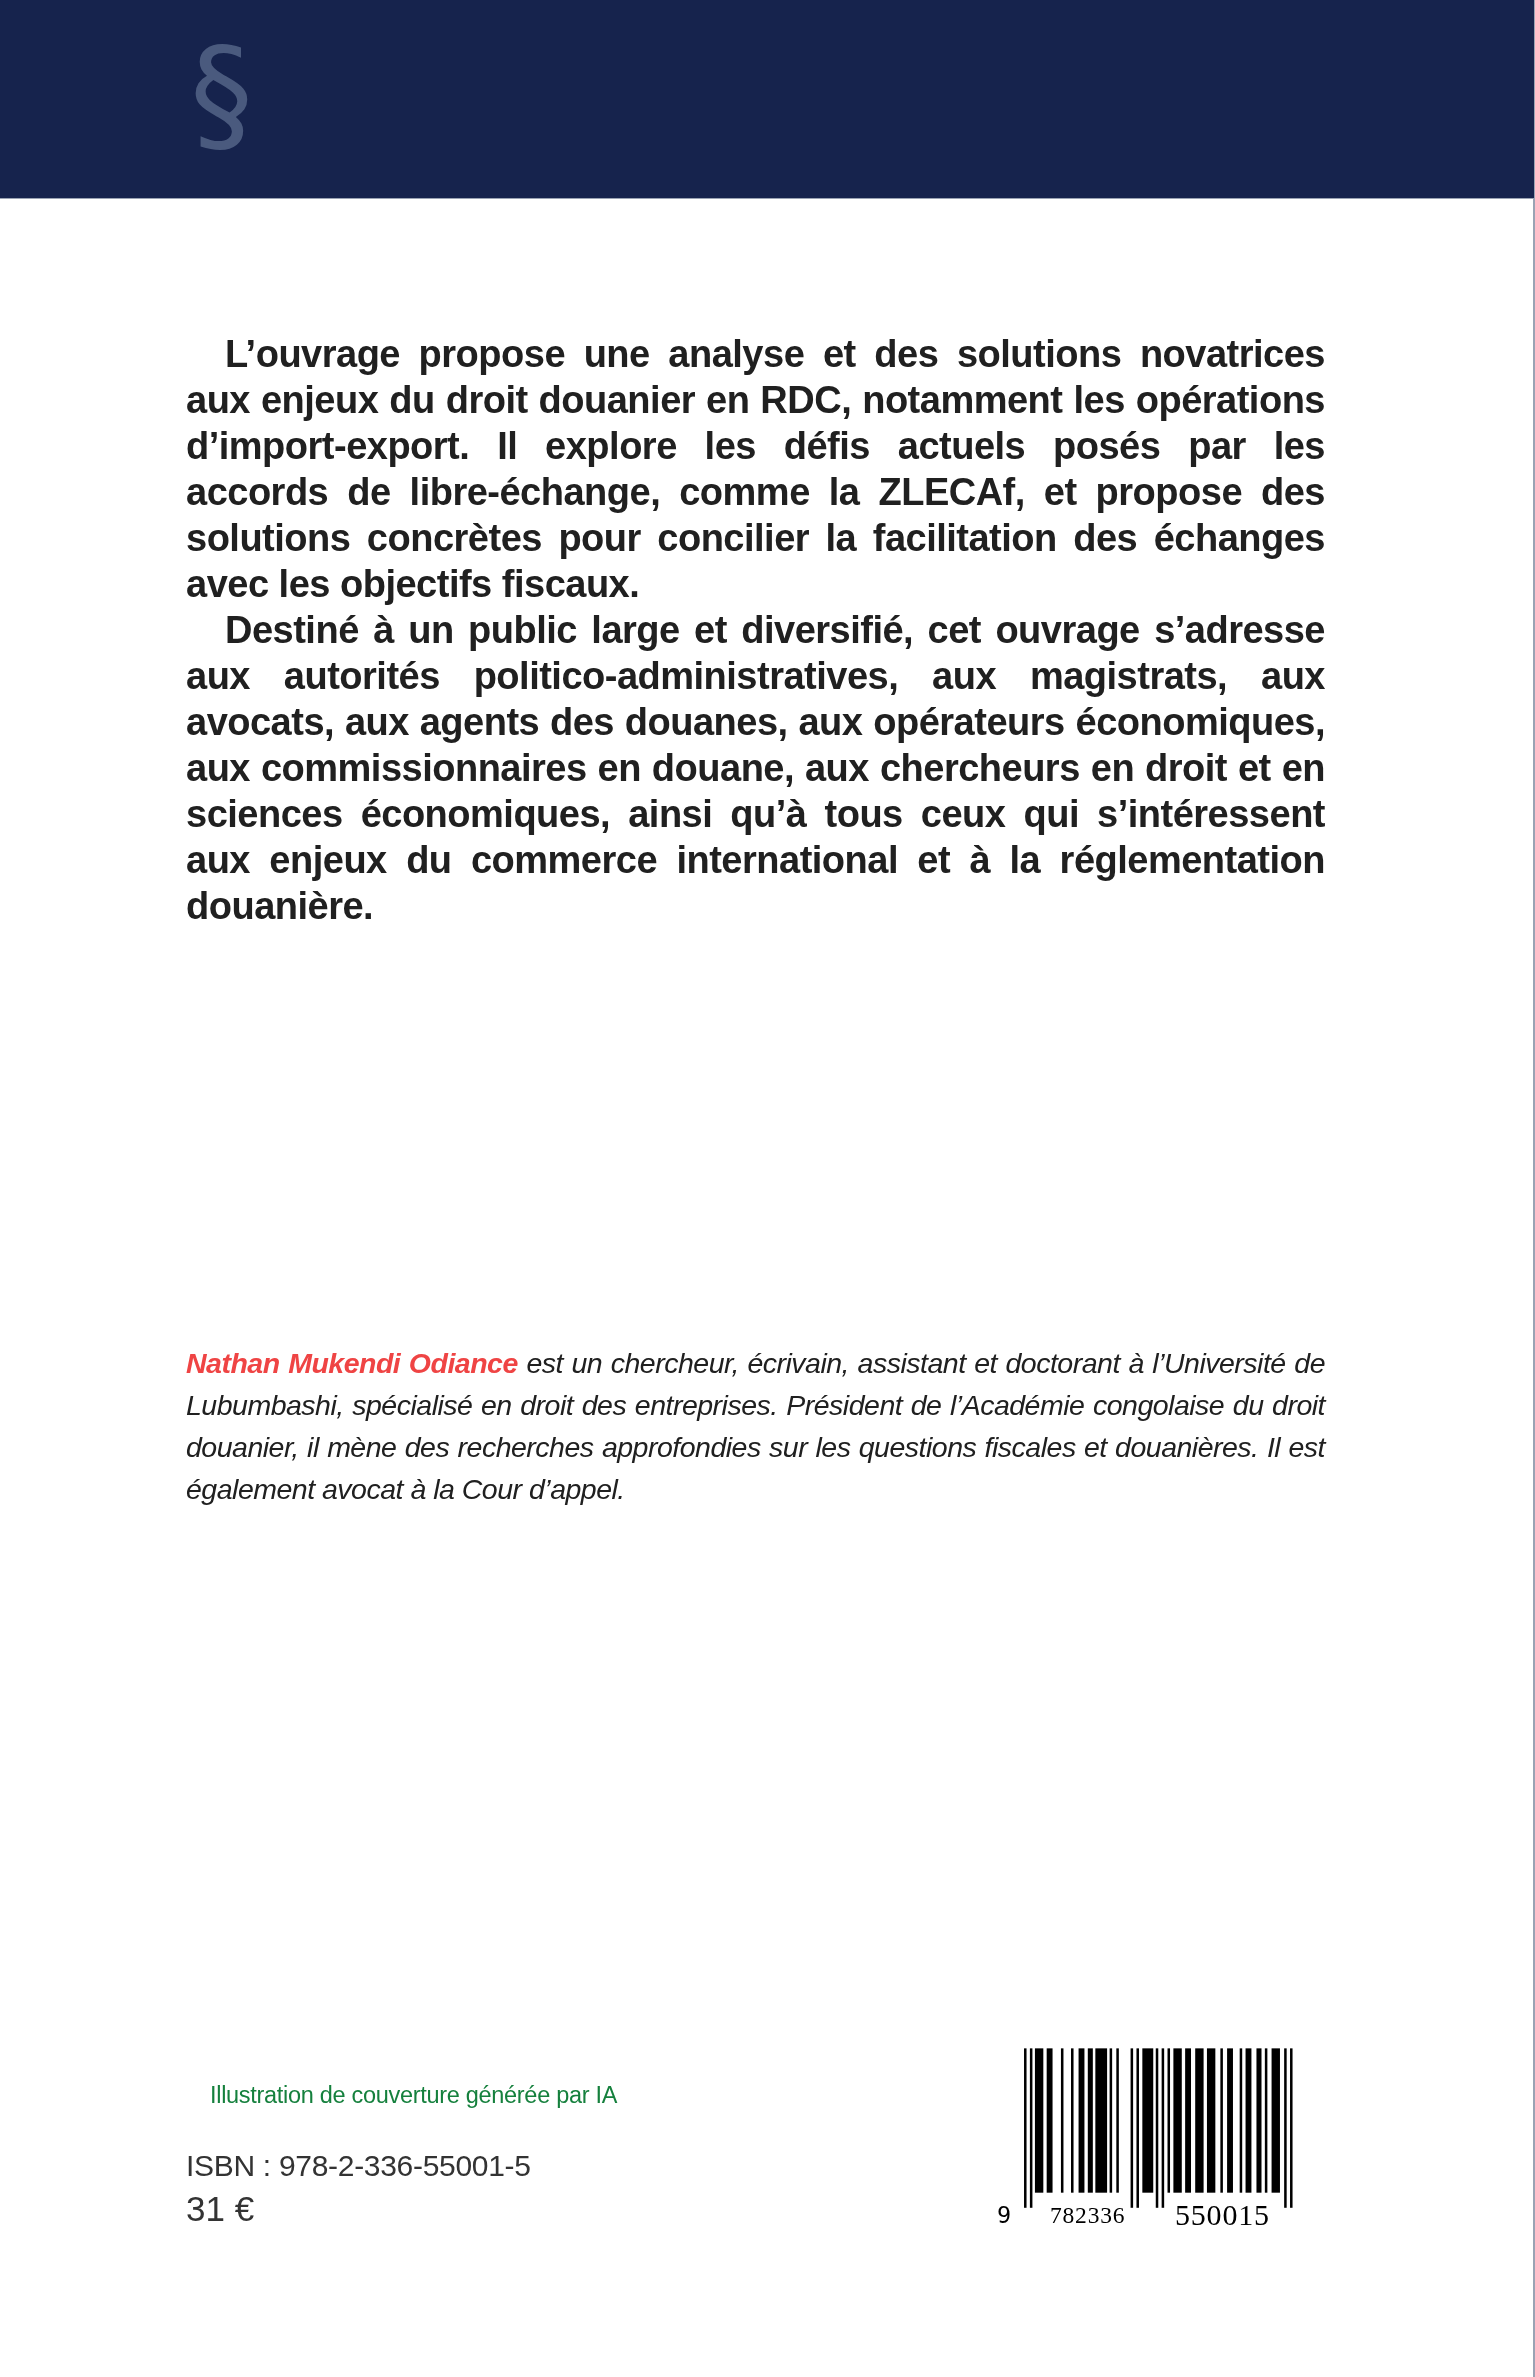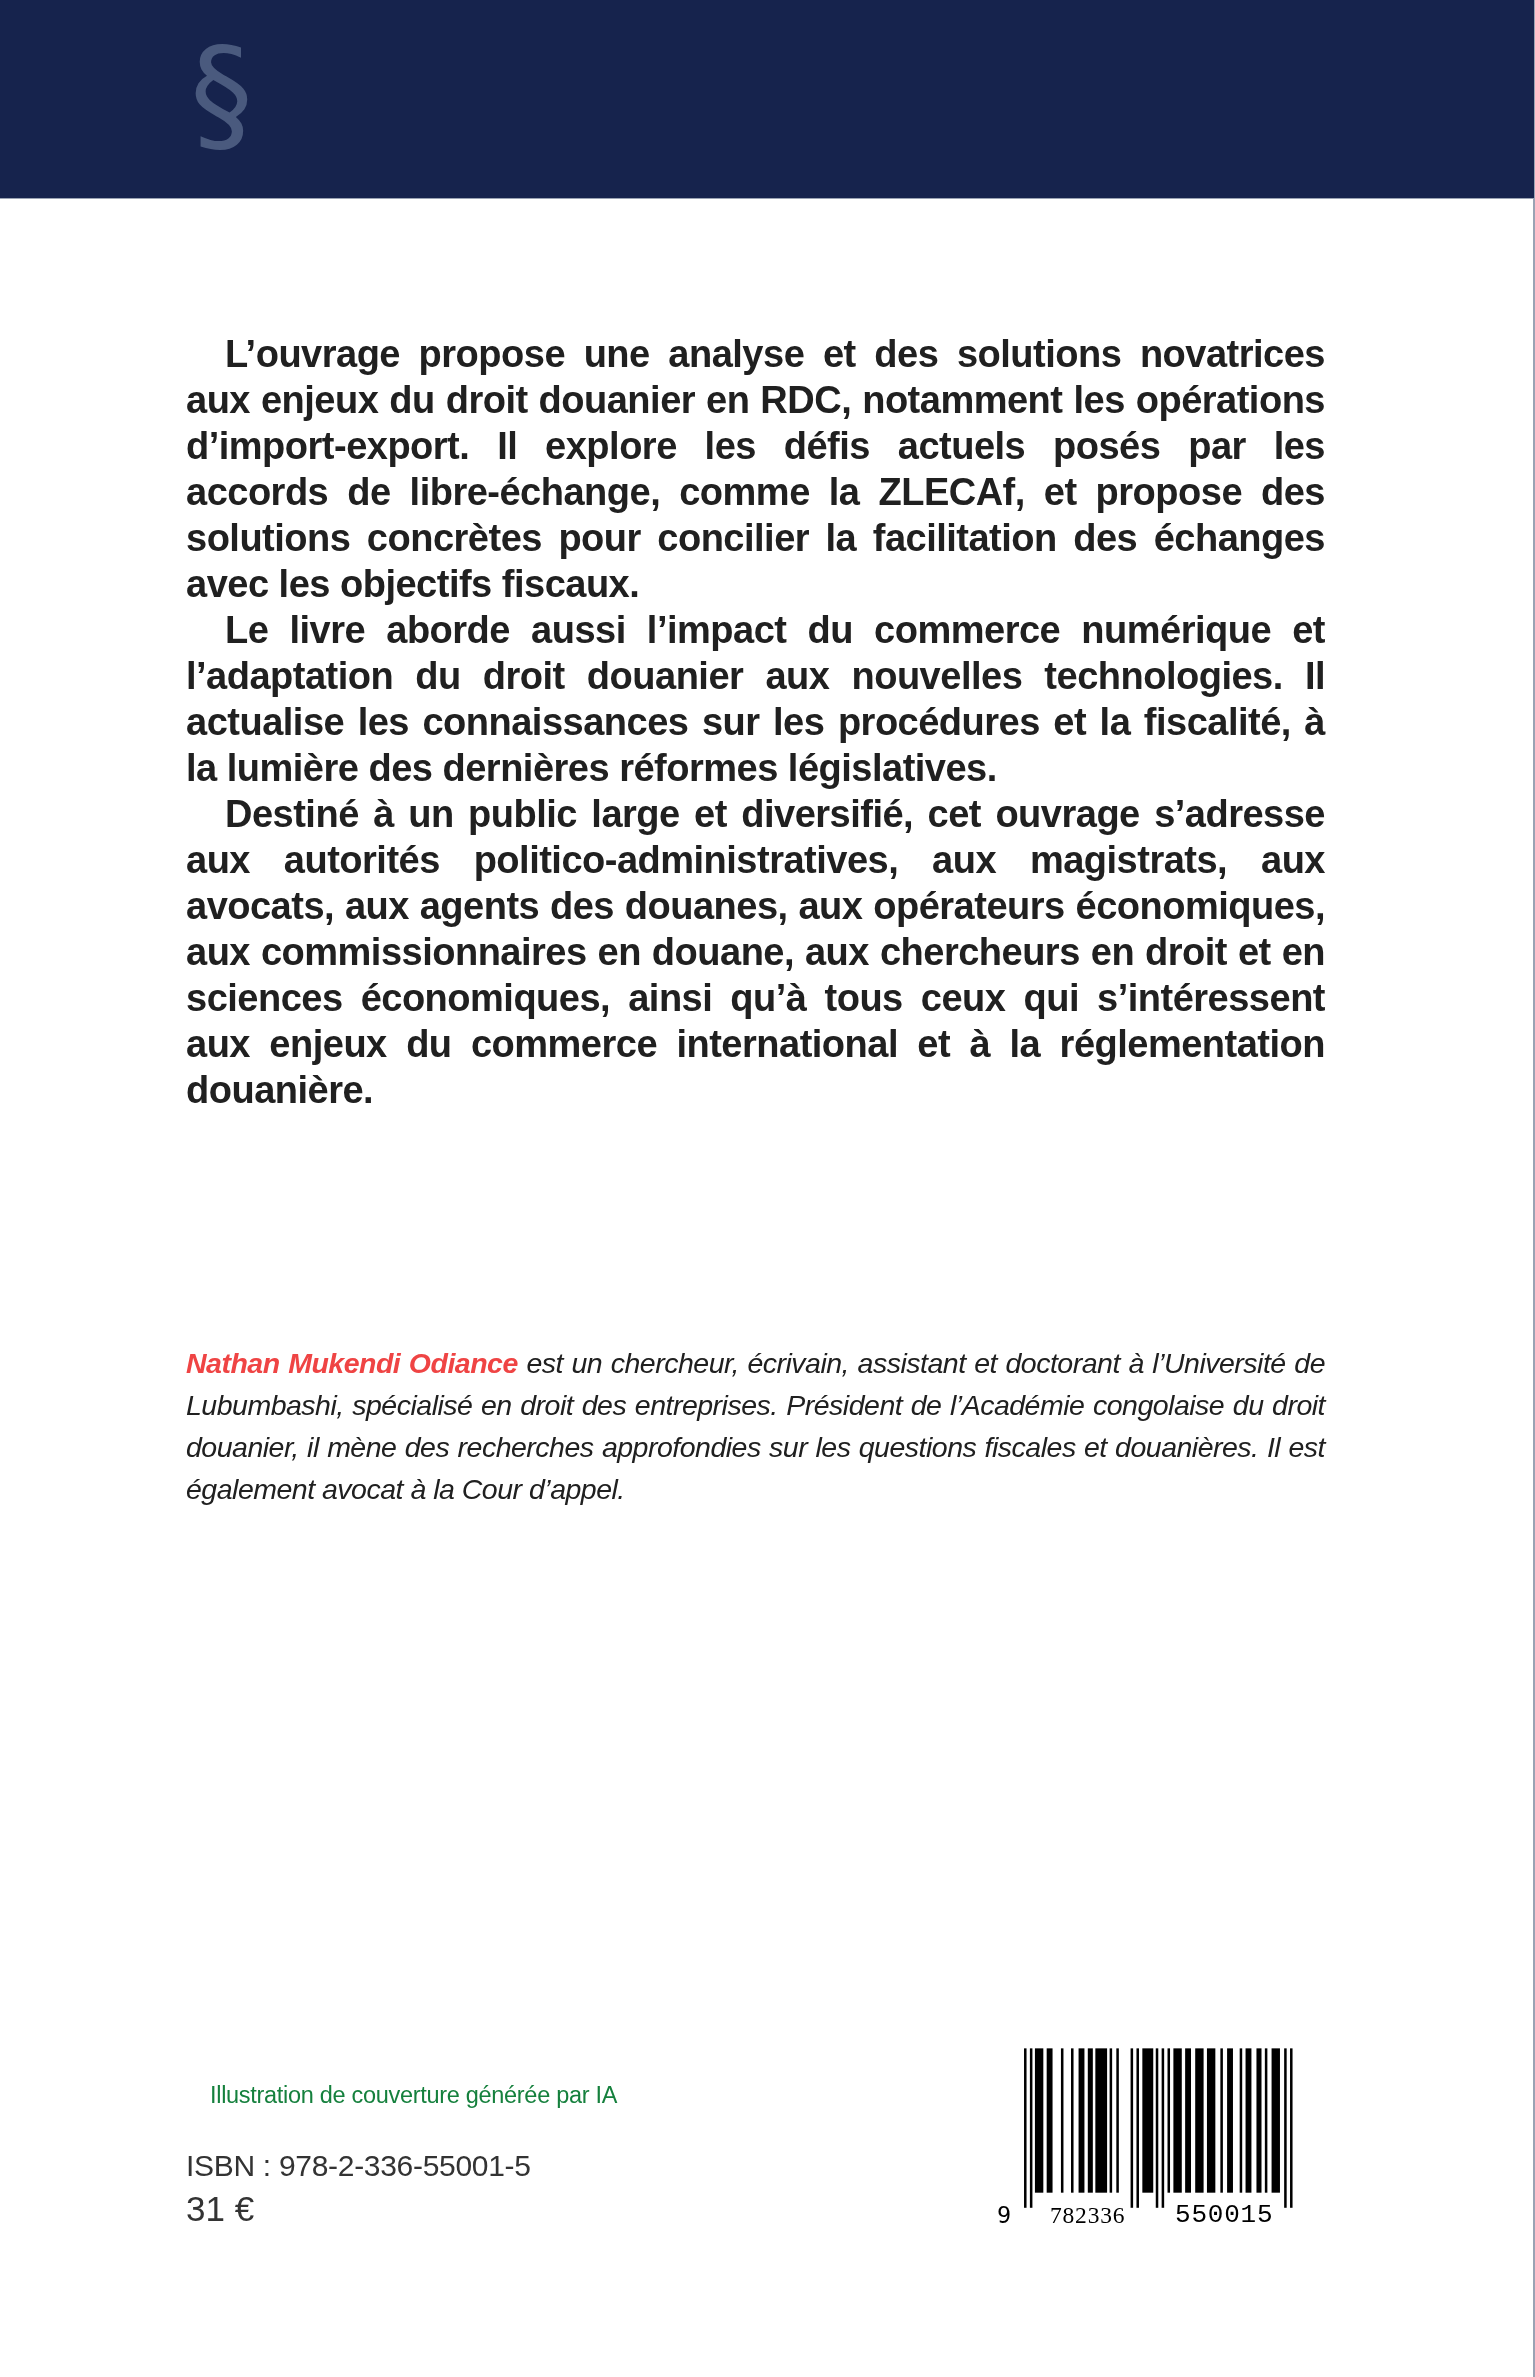--- a/index.html
+++ b/index.html
@@ -28,21 +28,20 @@
 <body>
 
 <div class="page-border"></div>
 
 <div class="header">
   <span class="section-mark">§</span>
 </div>
 
 <div class="body-text">
   <p>L’ouvrage propose une analyse et des solutions novatrices aux enjeux du droit douanier en RDC, notamment les opérations d’import-export. Il explore les défis actuels posés par les accords de libre-échange, comme la ZLECAf, et propose des solutions concrètes pour concilier la facilitation des échanges avec les objectifs fiscaux.</p>
-  <p>Le livre aborde aussi l’impact du commerce numérique et l’adaptation du droit douanier aux nouvelles technologies. Il actualise les connaissances sur les procédures et la fiscalité, à la lumière des dernières réformes législatives.</p>
   <p>Destiné à un public large et diversifié, cet ouvrage s’adresse aux autorités politico-administratives, aux magistrats, aux avocats, aux agents des douanes, aux opérateurs économiques, aux commissionnaires en douane, aux chercheurs en droit et en sciences économiques, ainsi qu’à tous ceux qui s’intéressent aux enjeux du commerce international et à la réglementation douanière.</p>
 </div>
 
 <div class="bio"><b>Nathan Mukendi Odiance</b><span> est un chercheur, écrivain, assistant et doctorant à l’Université de Lubumbashi, spécialisé en droit des entreprises. Président de l’Académie congolaise du droit douanier, il mène des recherches approfondies sur les questions fiscales et douanières. Il est également avocat à la Cour d’appel.</span></div>
 
 <div class="credit">Illustration de couverture générée par IA</div>
 <div class="isbn">ISBN : 978-2-336-55001-5</div>
 <div class="price">31 €</div>
 
 <div class="barcode">
@@ -80,15 +79,15 @@
       <rect x="327" y="4" width="6" height="172"></rect>
       <rect x="337" y="4" width="3" height="172"></rect>
       <rect x="345" y="4" width="10" height="172"></rect>
 
       <rect x="360" y="4" width="3" height="190"></rect>
       <rect x="367" y="4" width="3" height="190"></rect>
     </g>
   </svg>
   <span style="position:absolute;left:15px;top:156px;font-family:'DejaVu Sans Mono',monospace;font-size:23.5px;line-height:28.5px;color:#000;">9</span>
   <span style="position:absolute;left:68px;top:156px;font-family:Liberation Serif, serif;font-size:23.5px;line-height:28.5px;color:#000;letter-spacing:0.8px;">782336</span>
-  <span style="position:absolute;left:193px;top:156px;font-family:Liberation Mono, monospace;font-size:26px;line-height:28.5px;color:#000;letter-spacing:0.8px;">550015</span>
+  <span style="position:absolute;left:193px;top:156px;font-family:Liberation Serif, serif;font-size:30px;line-height:28.5px;color:#000;letter-spacing:0.8px;">550015</span>
 </div>
 
 
 </body></html>

